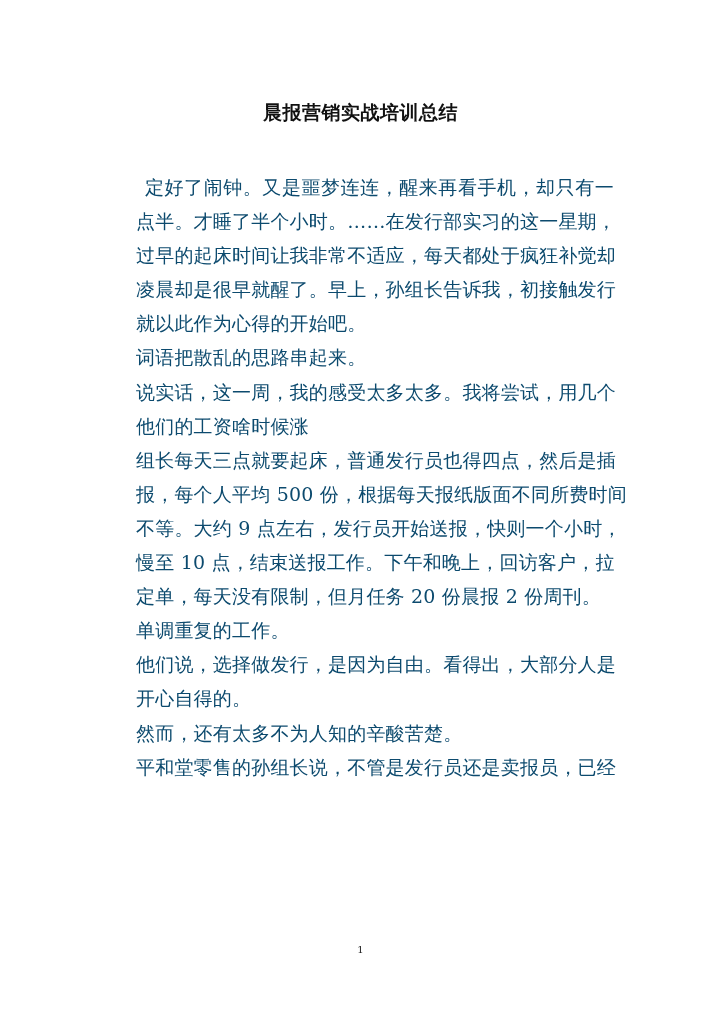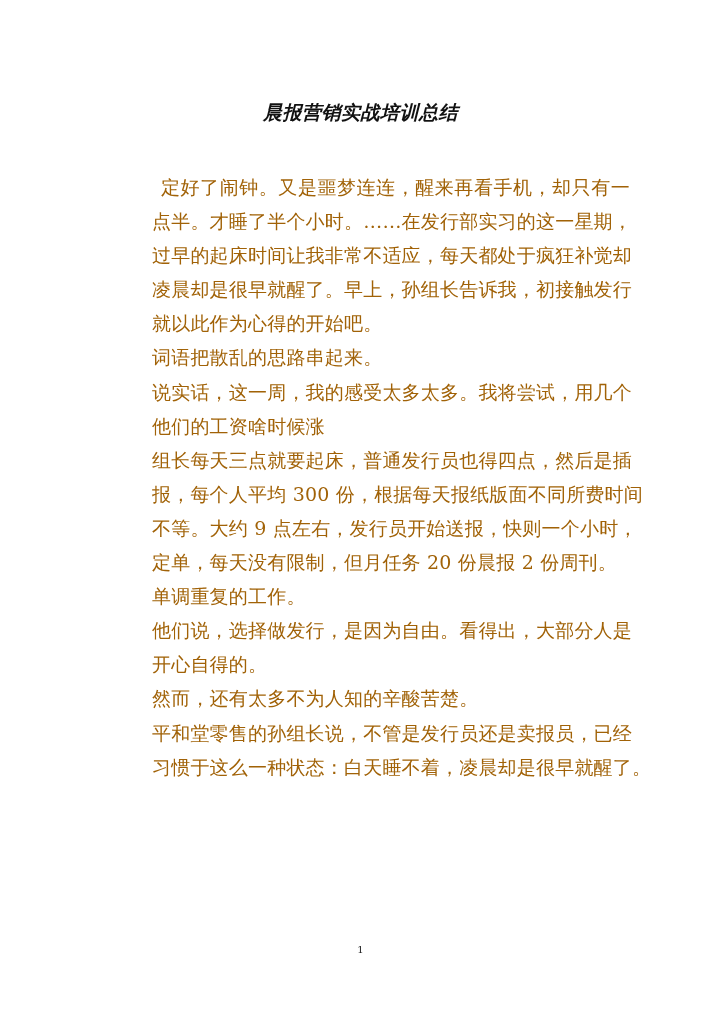--- a/index.html
+++ b/index.html
@@ -28,37 +28,35 @@
       top: 99px;
       left: 0;
       width: 721px;
       text-align: center;
       font-family: "DejaVu Sans", "Liberation Sans", sans-serif;
       font-weight: bold;
       font-size: 19px;
       letter-spacing: 0.5px;
       line-height: 26px;
       color: #111111;
-      font-style: italic;
     }
     .body-text {
       position: absolute;
       top: 170px;
       left: 136px;
       width: 480px;
     }
     .line {
       display: block;
       height: 34.1px;
       line-height: 34px;
       font-size: 19px;
       white-space: nowrap;
       letter-spacing: 0.2px;
-      color: #a16207;
-      margin-left: 16px;
+      color: #0c4a6e;
     }
     .line.just {
       text-align: justify;
       text-align-last: justify;
       width: 478px;
     }
     .line.indent {
       padding-left: 9px;
       width: 469px;
     }
@@ -82,25 +80,25 @@
   <div class="body-text">
     <span class="line just indent">定好了闹钟。又是噩梦连连，醒来再看手机，却只有一</span>
     <span class="line just">点半。才睡了半个小时。……在发行部实习的这一星期，</span>
     <span class="line just">过早的起床时间让我非常不适应，每天都处于疯狂补觉却</span>
     <span class="line just">凌晨却是很早就醒了。早上，孙组长告诉我，初接触发行</span>
     <span class="line">就以此作为心得的开始吧。</span>
     <span class="line">词语把散乱的思路串起来。</span>
     <span class="line just">说实话，这一周，我的感受太多太多。我将尝试，用几个</span>
     <span class="line">他们的工资啥时候涨</span>
     <span class="line just">组长每天三点就要起床，普通发行员也得四点，然后是插</span>
-    <span class="line just">报，每个人平均 300 份，根据每天报纸版面不同所费时间</span>
+    <span class="line just">报，每个人平均 500 份，根据每天报纸版面不同所费时间</span>
     <span class="line just">不等。大约 9 点左右，发行员开始送报，快则一个小时，</span>
+    <span class="line just">慢至 10 点，结束送报工作。下午和晚上，回访客户，拉</span>
     <span class="line">定单，每天没有限制，但月任务 20 份晨报 2 份周刊。</span>
     <span class="line">单调重复的工作。</span>
     <span class="line just">他们说，选择做发行，是因为自由。看得出，大部分人是</span>
     <span class="line">开心自得的。</span>
     <span class="line">然而，还有太多不为人知的辛酸苦楚。</span>
     <span class="line just">平和堂零售的孙组长说，不管是发行员还是卖报员，已经</span>
-    <span class="line just">习惯于这么一种状态：白天睡不着，凌晨却是很早就醒了。</span>
   </div>
 
   <div class="page-number">1</div>
 </div>
 
 </body></html>

